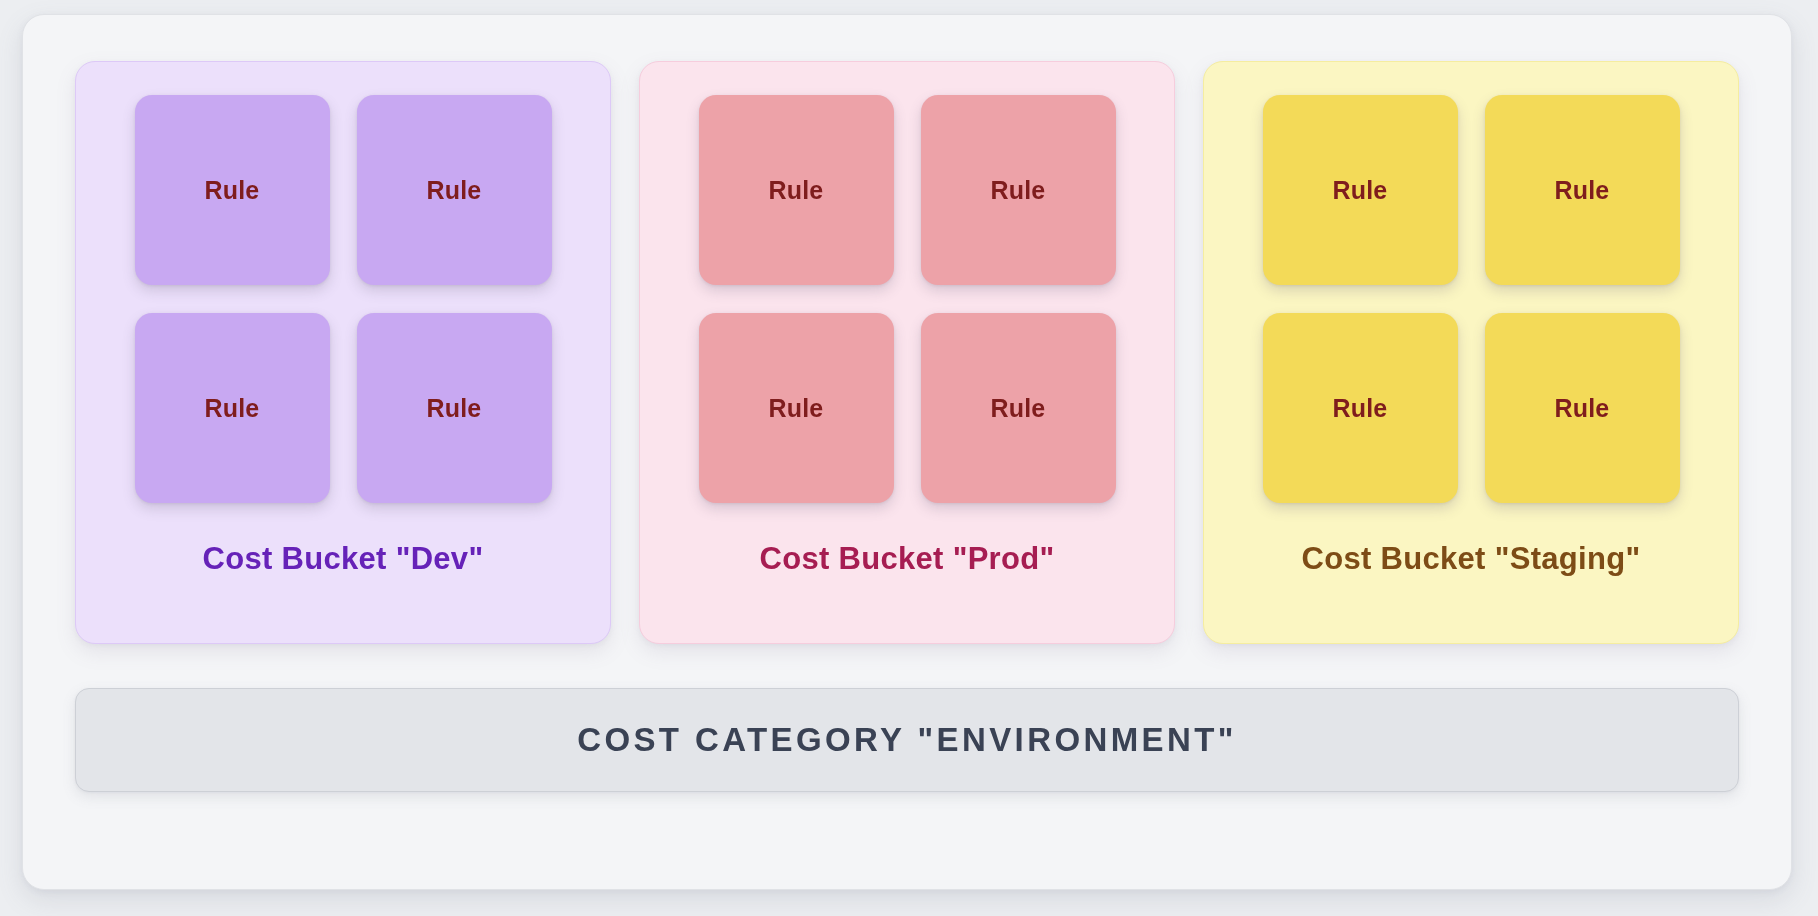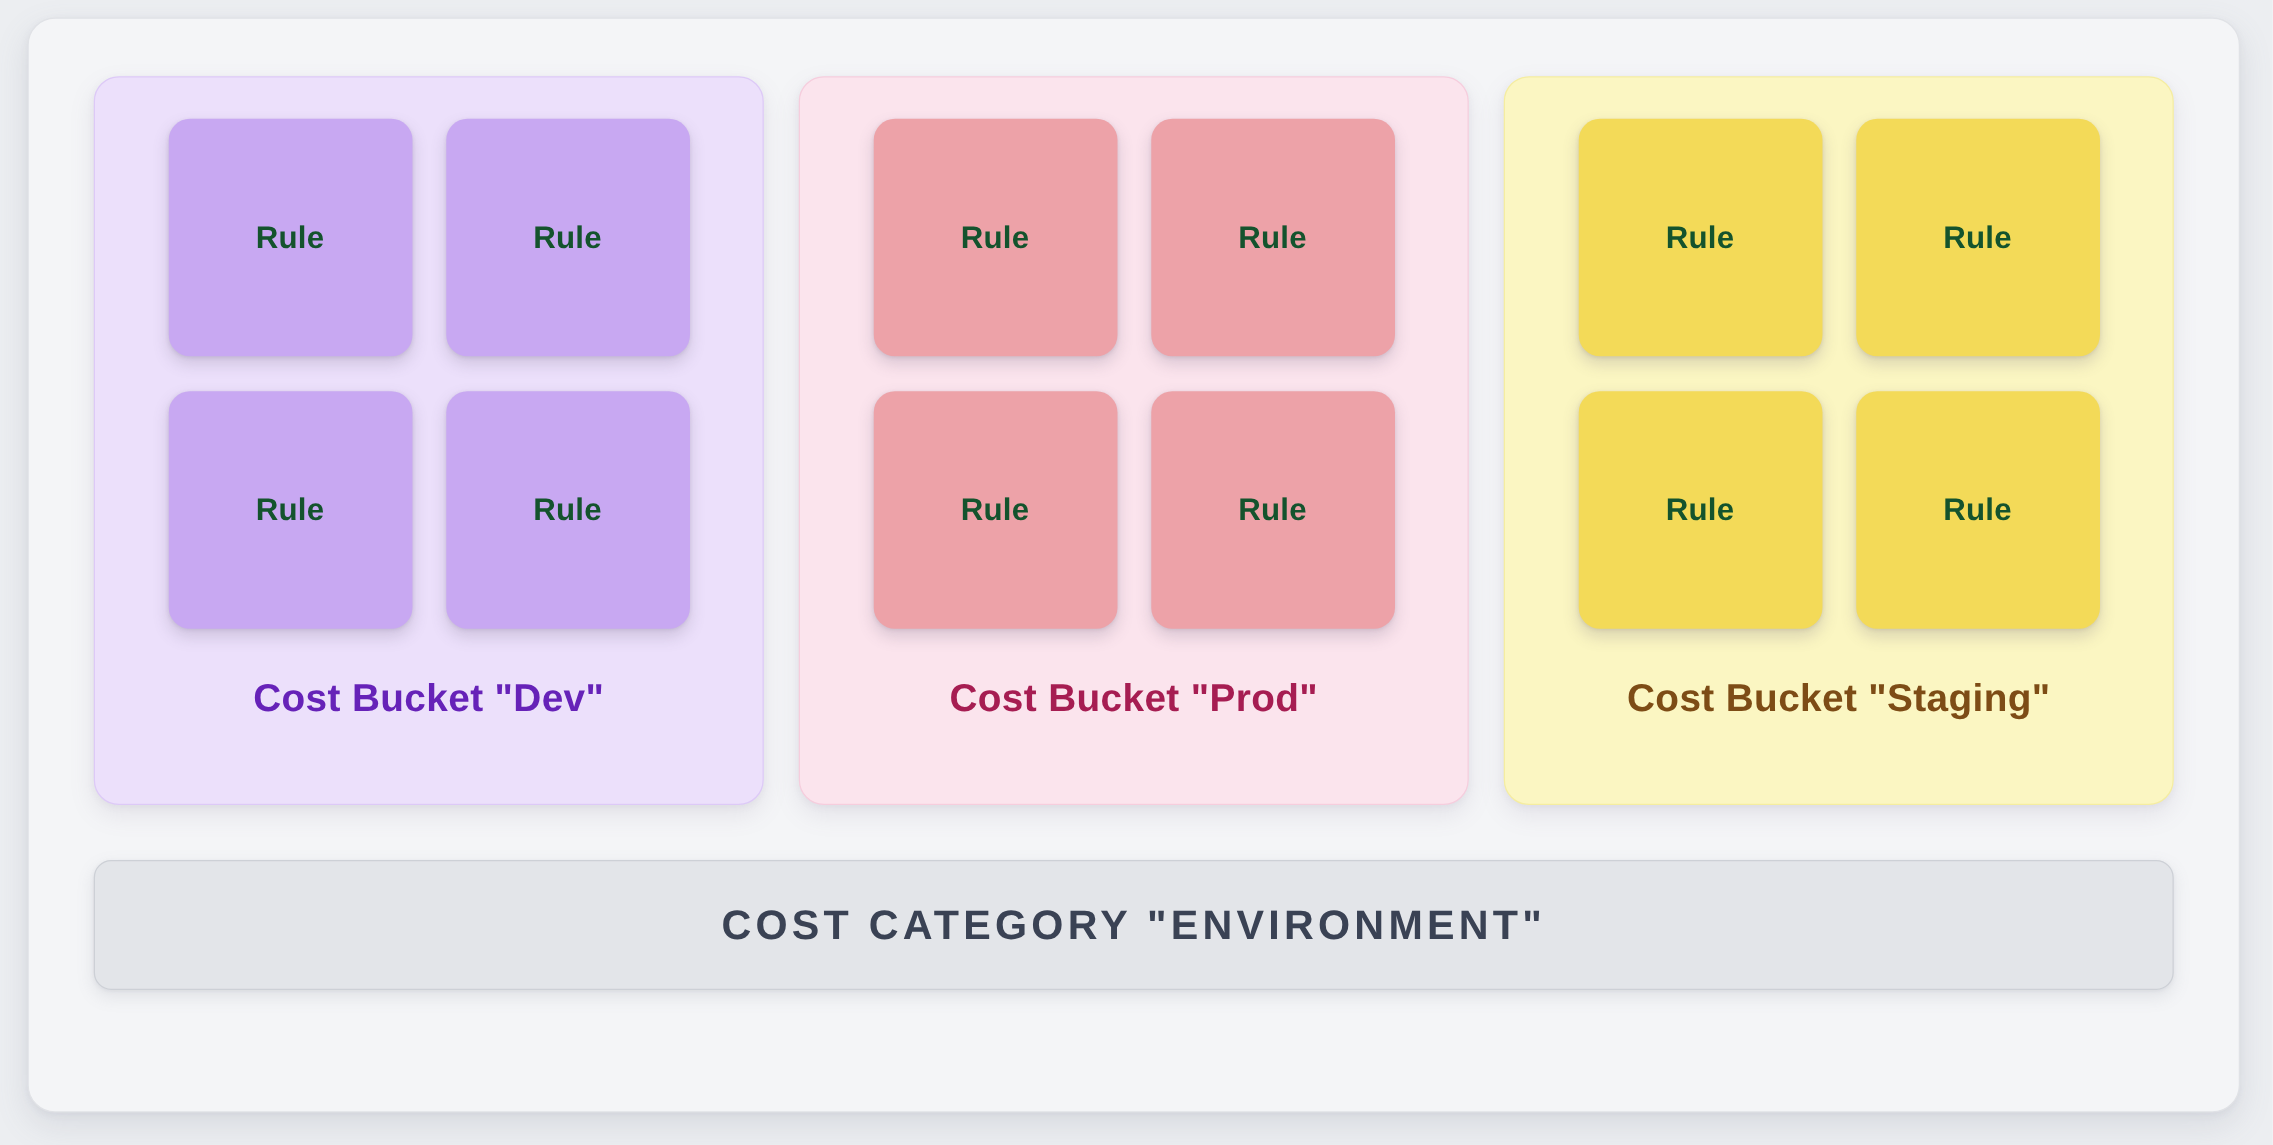--- a/index.html
+++ b/index.html
@@ -62,21 +62,21 @@
     grid-template-rows: repeat(2, 190px);
     column-gap: 27px;
     row-gap: 28px;
   }
 
   .rule-card {
     border-radius: 17px;
     display: flex;
     align-items: center;
     justify-content: center;
-    color: #14532d;
+    color: #7f1d1d;
     font-size: 25px;
     font-weight: bold;
     letter-spacing: 0.2px;
     box-shadow: 0 6px 13px rgba(90,80,110,0.20),
                 0 1px 3px rgba(90,80,110,0.12);
   }
 
   .bucket-label {
     margin-top: 38px;
     font-size: 31px;

